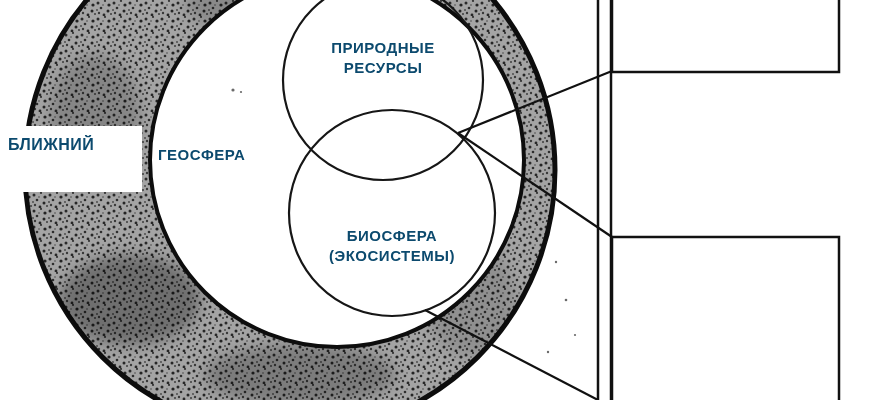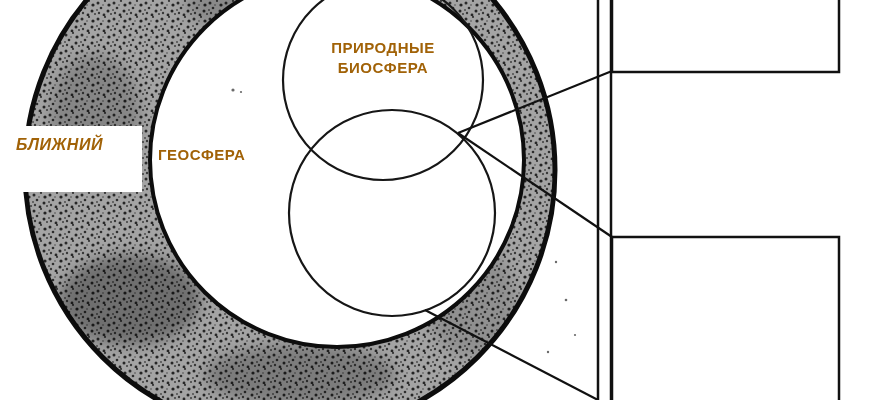--- a/index.html
+++ b/index.html
@@ -7,21 +7,21 @@
     position:relative;
     width:870px;height:400px;
     background:#ffffff;
     overflow:hidden;
     font-family:"Liberation Sans", sans-serif;
   }
   .stage svg{position:absolute;left:0;top:0;}
   .lbl{
     position:absolute;
     font-weight:700;
-    color:#a16207;
+    color:#0c4a6e;
     letter-spacing:.5px;
     font-size:15px;
     line-height:20px;
     white-space:nowrap;
   }
   .lbl.center{text-align:center;white-space:normal;}
   .lbl.big{font-size:16px;line-height:23px;}
 </style>
 </head>
 <body>
@@ -83,27 +83,31 @@
     <g fill="#6a6a6a">
       <circle cx="233" cy="90" r="1.6"></circle>
       <circle cx="241" cy="92" r="1.1"></circle>
       <circle cx="556" cy="262" r="1.2"></circle>
       <circle cx="566" cy="300" r="1.3"></circle>
       <circle cx="575" cy="335" r="1.1"></circle>
       <circle cx="548" cy="352" r="1.2"></circle>
     </g>
   </svg>
 
-  <div class="lbl big" style="left:16px; top:133px;font-style:italic;">
+  <div class="lbl big" style="left:8px; top:133px;">
     <div>БЛИЖНИЙ</div>
   </div>
 
   <div class="lbl" style="left:158px; top:145px;">ГЕОСФЕРА</div>
 
   <div class="lbl center" style="left:283px; top:38px; width:200px;">
     <div>ПРИРОДНЫЕ</div>
-    <div>БИОСФЕРА</div>
+    <div>РЕСУРСЫ</div>
   </div>
 
+  <div class="lbl center" style="left:282px; top:226px; width:220px;">
+    <div>БИОСФЕРА</div>
+    <div>(ЭКОСИСТЕМЫ)</div>
+  </div>
 
 
 
 </div>
 
 </body></html>

